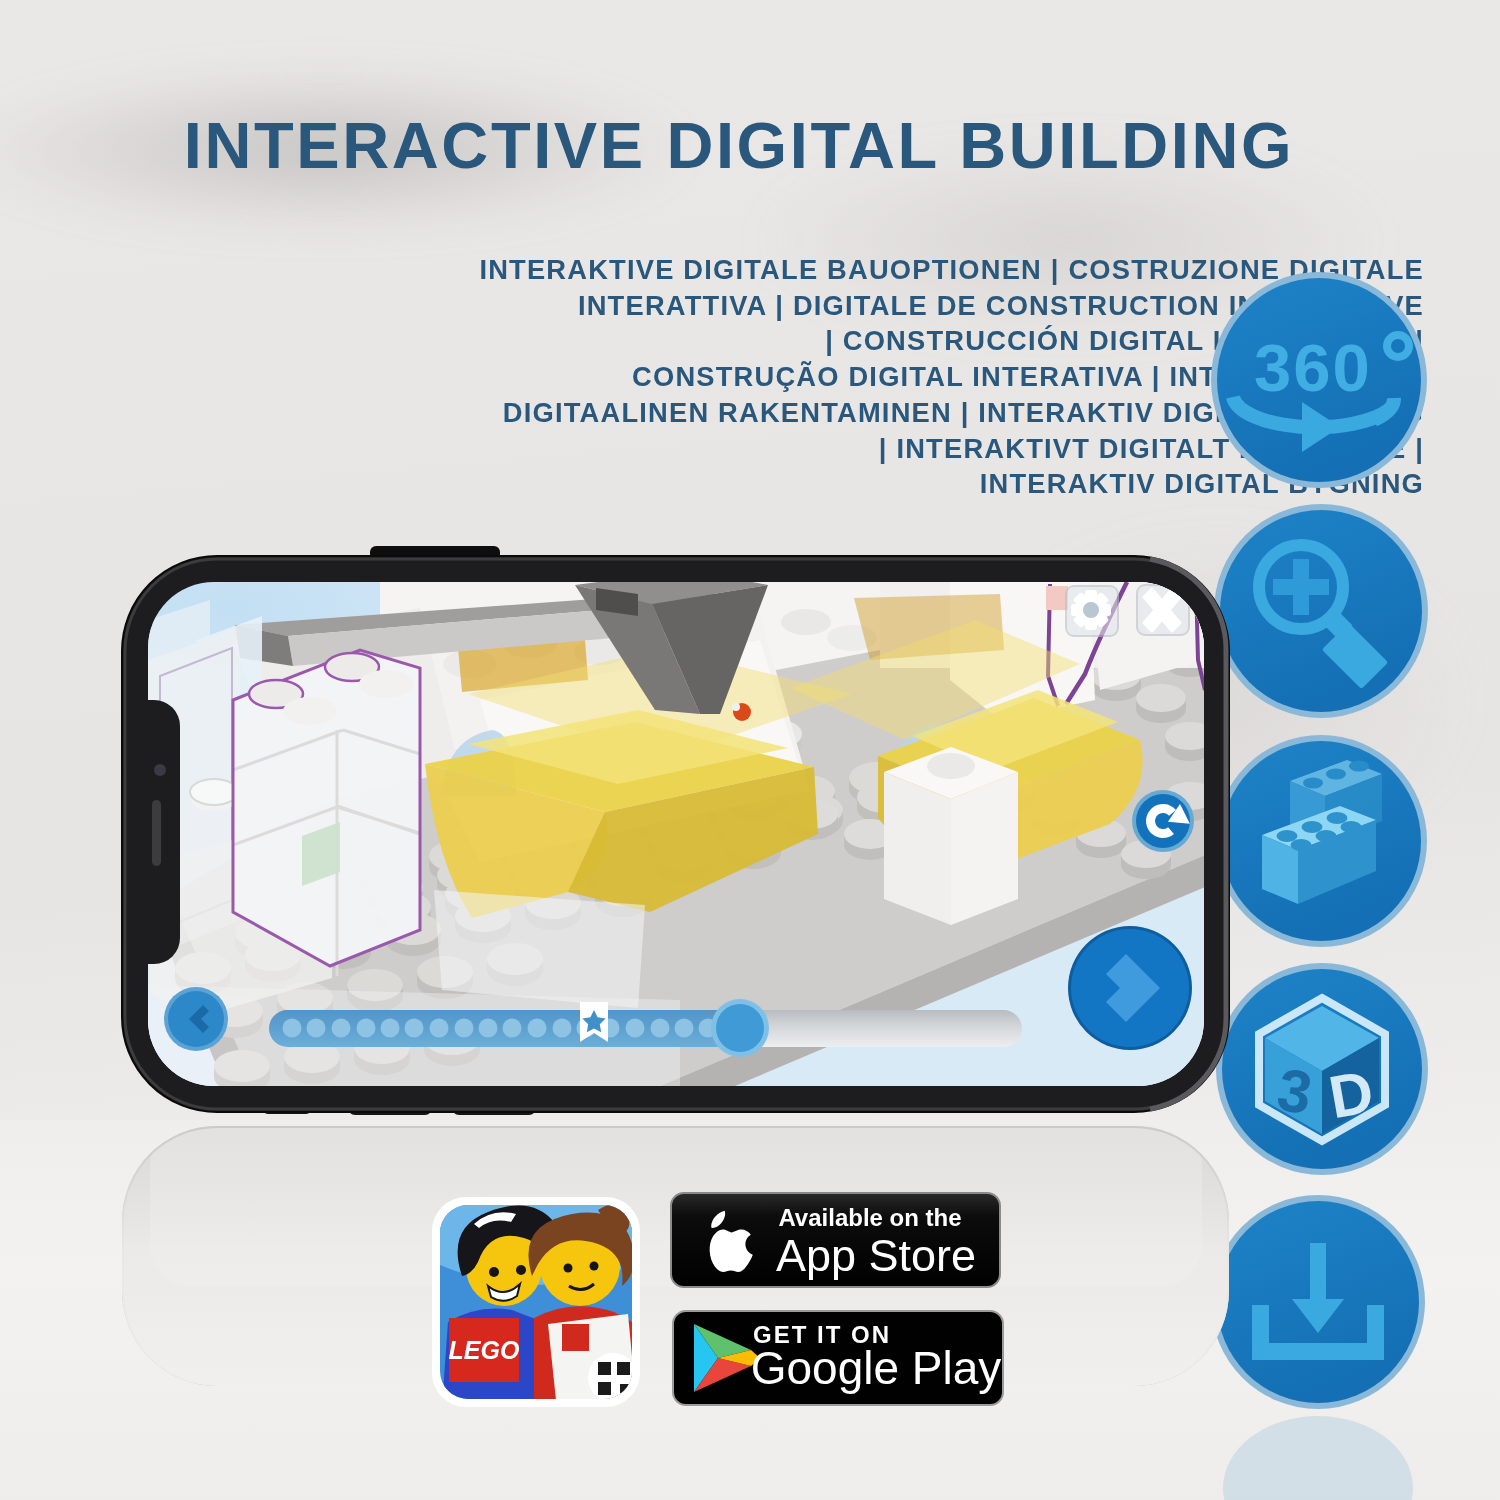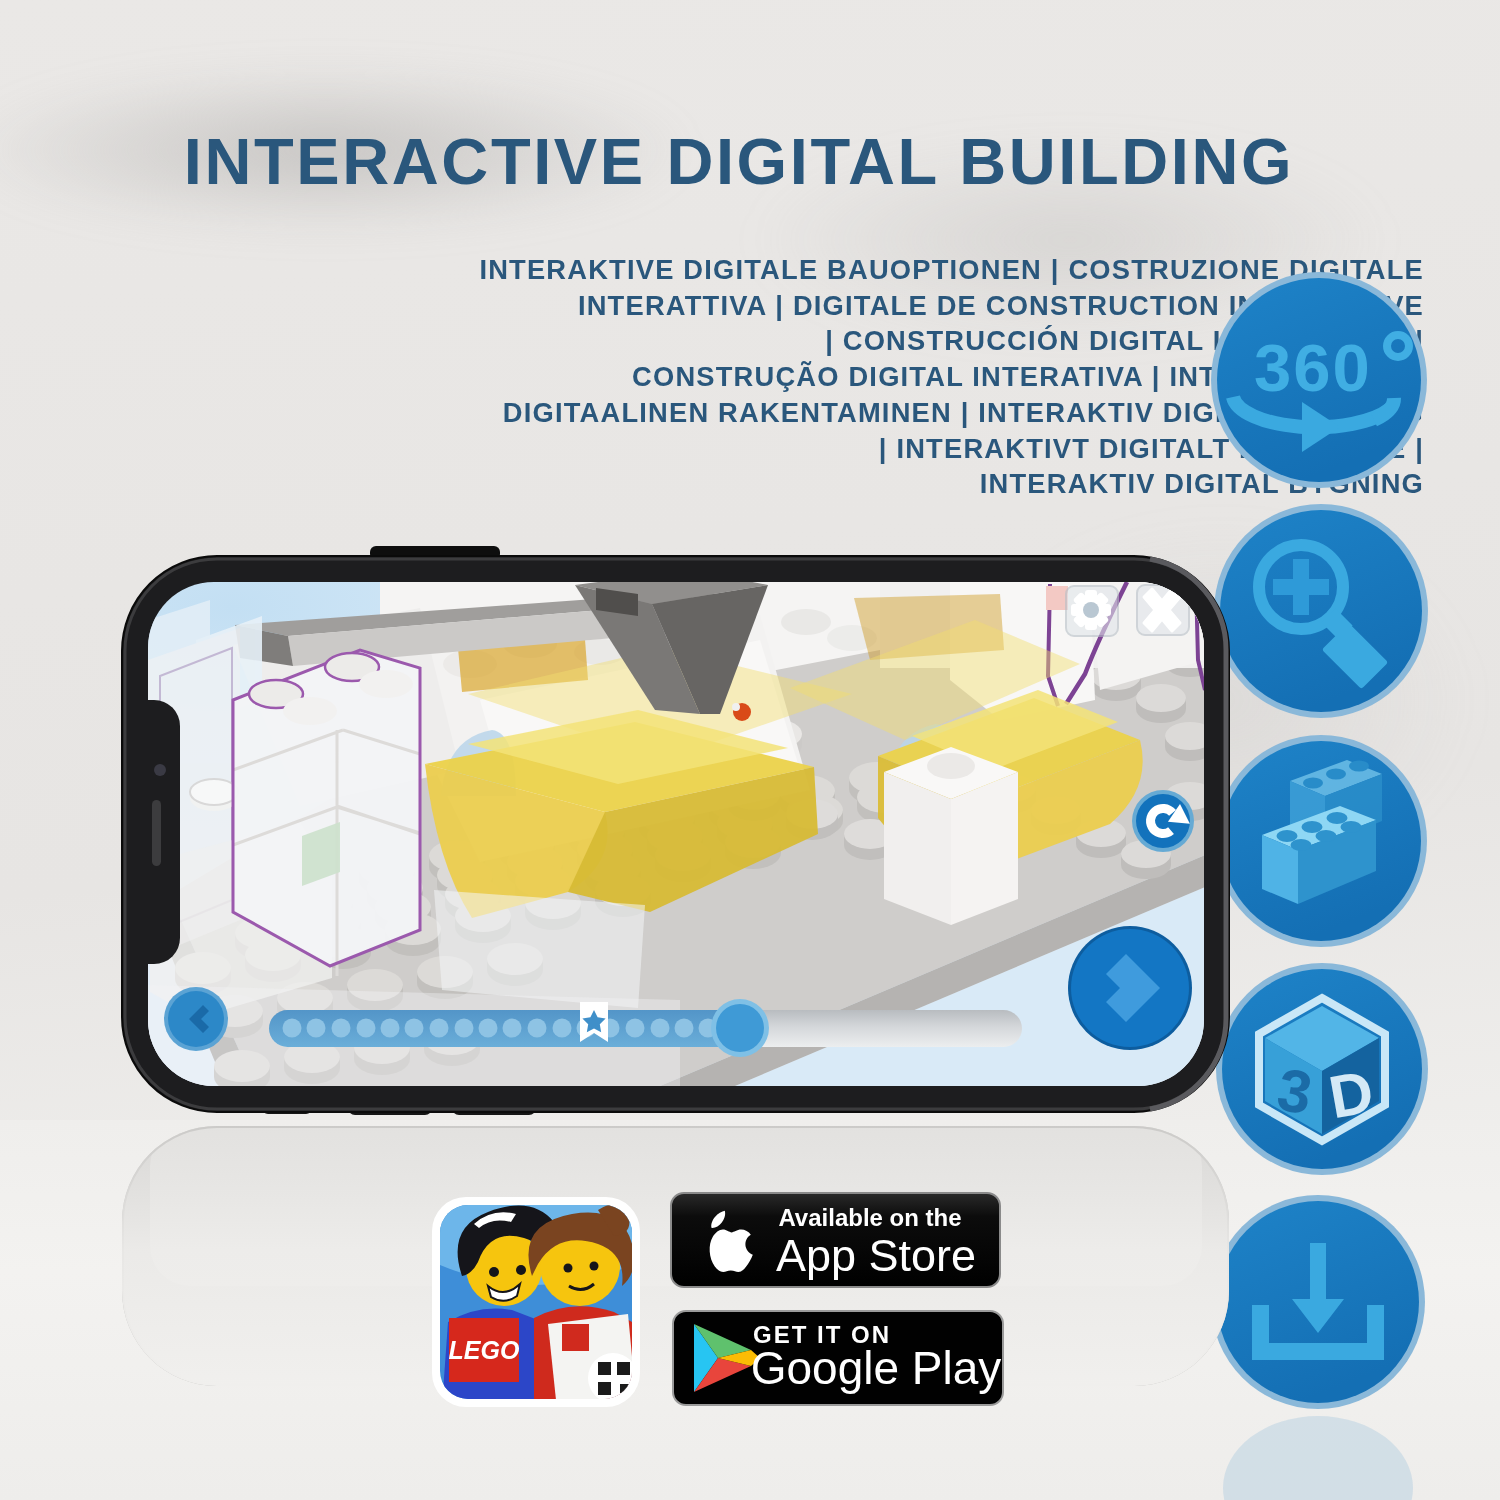--- a/index.html
+++ b/index.html
@@ -10,21 +10,21 @@
 </style>
 </head>
 <body>
 <div id="page">
 
   <div style="position:absolute;left:-200px;top:30px;width:1050px;height:240px;background:radial-gradient(closest-side,rgba(165,163,161,0.5),rgba(165,163,161,0) 70%);filter:blur(18px);"></div>
   <div style="position:absolute;left:620px;top:100px;width:900px;height:280px;background:radial-gradient(closest-side,rgba(178,176,174,0.32),rgba(178,176,174,0) 70%);filter:blur(22px);"></div>
   <div style="position:absolute;left:870px;top:460px;width:700px;height:480px;background:radial-gradient(closest-side,rgba(192,190,188,0.28),rgba(192,190,188,0) 70%);filter:blur(25px);"></div>
   <div style="position:absolute;left:0;top:1120px;width:1500px;height:380px;background:linear-gradient(180deg,#efeeec,#f3f2f0 40%,#eeedeb);"></div>
 
-  <div class="t" style="position:absolute;left:0;top:108px;width:1478px;text-align:center;font-size:65px;letter-spacing:2.6px;margin-top:16px;">INTERACTIVE DIGITAL BUILDING</div>
+  <div class="t" style="position:absolute;left:0;top:108px;width:1478px;text-align:center;font-size:65px;letter-spacing:2.6px;">INTERACTIVE DIGITAL BUILDING</div>
 
   <div class="t" style="position:absolute;left:0;top:252px;width:1424px;text-align:right;font-size:27.3px;line-height:35.7px;letter-spacing:1.2px;">
 INTERAKTIVE DIGITALE BAUOPTIONEN | COSTRUZIONE DIGITALE<br>
 INTERATTIVA | DIGITALE DE CONSTRUCTION INTERACTIVE<br>
 | CONSTRUCCIÓN DIGITAL INTERACTIVA |<br>
 CONSTRUÇÃO DIGITAL INTERATIVA | INTERAKTIIVINEN<br>
 DIGITAALINEN RAKENTAMINEN | INTERAKTIV DIGITAL BYGGING<br>
 | INTERAKTIVT DIGITALT BYGGANDE |<br>
 INTERAKTIV DIGITAL BYGNING</div>
 

